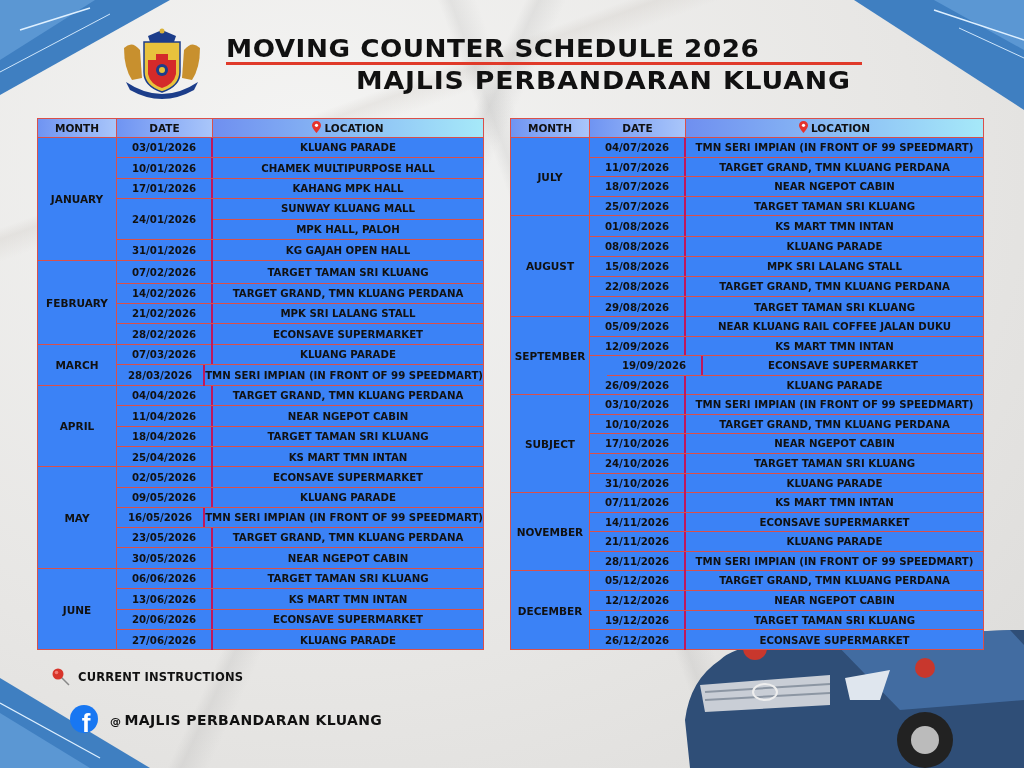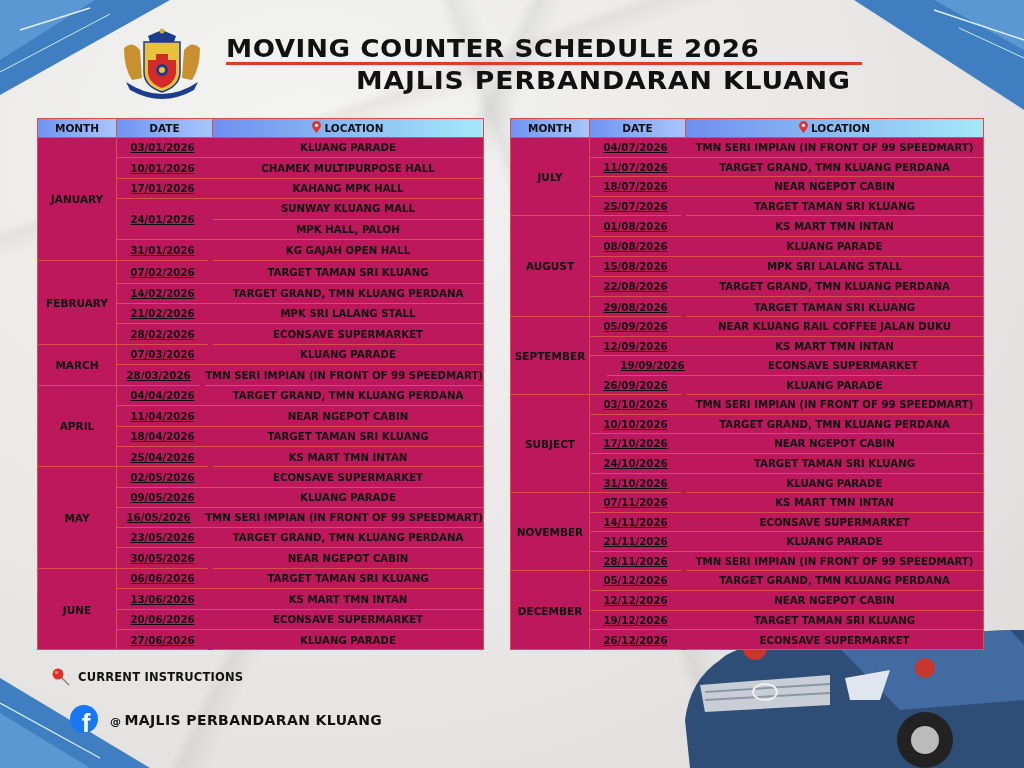--- a/index.html
+++ b/index.html
@@ -36,21 +36,21 @@
     background: #e03a2a;
   }
   .title-2 {
     position: absolute; left: 356px; top: 66px;
     font-weight: 900; font-size: 25px; letter-spacing: 0.8px; color: #111;
     transform: scaleX(1.07); transform-origin: left;
   }
 
   .tbl {
     position: absolute; top: 118px; height: 532px;
-    background: #be185d;
+    background: #3b82f6;
     border: 1px solid #d9504a;
     padding-left: 32px;
   }
   .tbl-left { left: 37px; width: 447px; }
   .tbl-right { left: 510px; width: 474px; }
 
   .hdr {
     position: absolute; top: 0; left: 0; right: 0; height: 19px;
     display: flex;
     border-bottom: 1px solid #d9504a;
@@ -83,21 +83,21 @@
   }
   .row {
     position: absolute; display: flex;
     border-bottom: 1px solid #d9504a;
   }
   .row.last { border-bottom: none; text-align: right; }
   .dcell, .lcell {
     display: flex; align-items: center; justify-content: center;
     font-weight: bold; font-size: 10.2px; color: #111; white-space: nowrap;
   }
-  .dcell { border-right: 5px solid #be185d; text-decoration: underline; }
+  .dcell { border-right: 2px solid #be185d; }
   .lsub { display: flex; flex-direction: column; }
   .lsub .lcell { flex: 1; border-bottom: 1px solid #d9504a; }
   .lsub .lcell:last-child { border-bottom: none; }
 
   .note {
     position: absolute; left: 78px; top: 670px;
     font-weight: 900; font-size: 11.5px; line-height: 14px; color: #111;
     letter-spacing: 0.2px;
   }
   .note-pin { position: absolute; left: 51px; top: 667px; width: 20px; height: 20px; }

